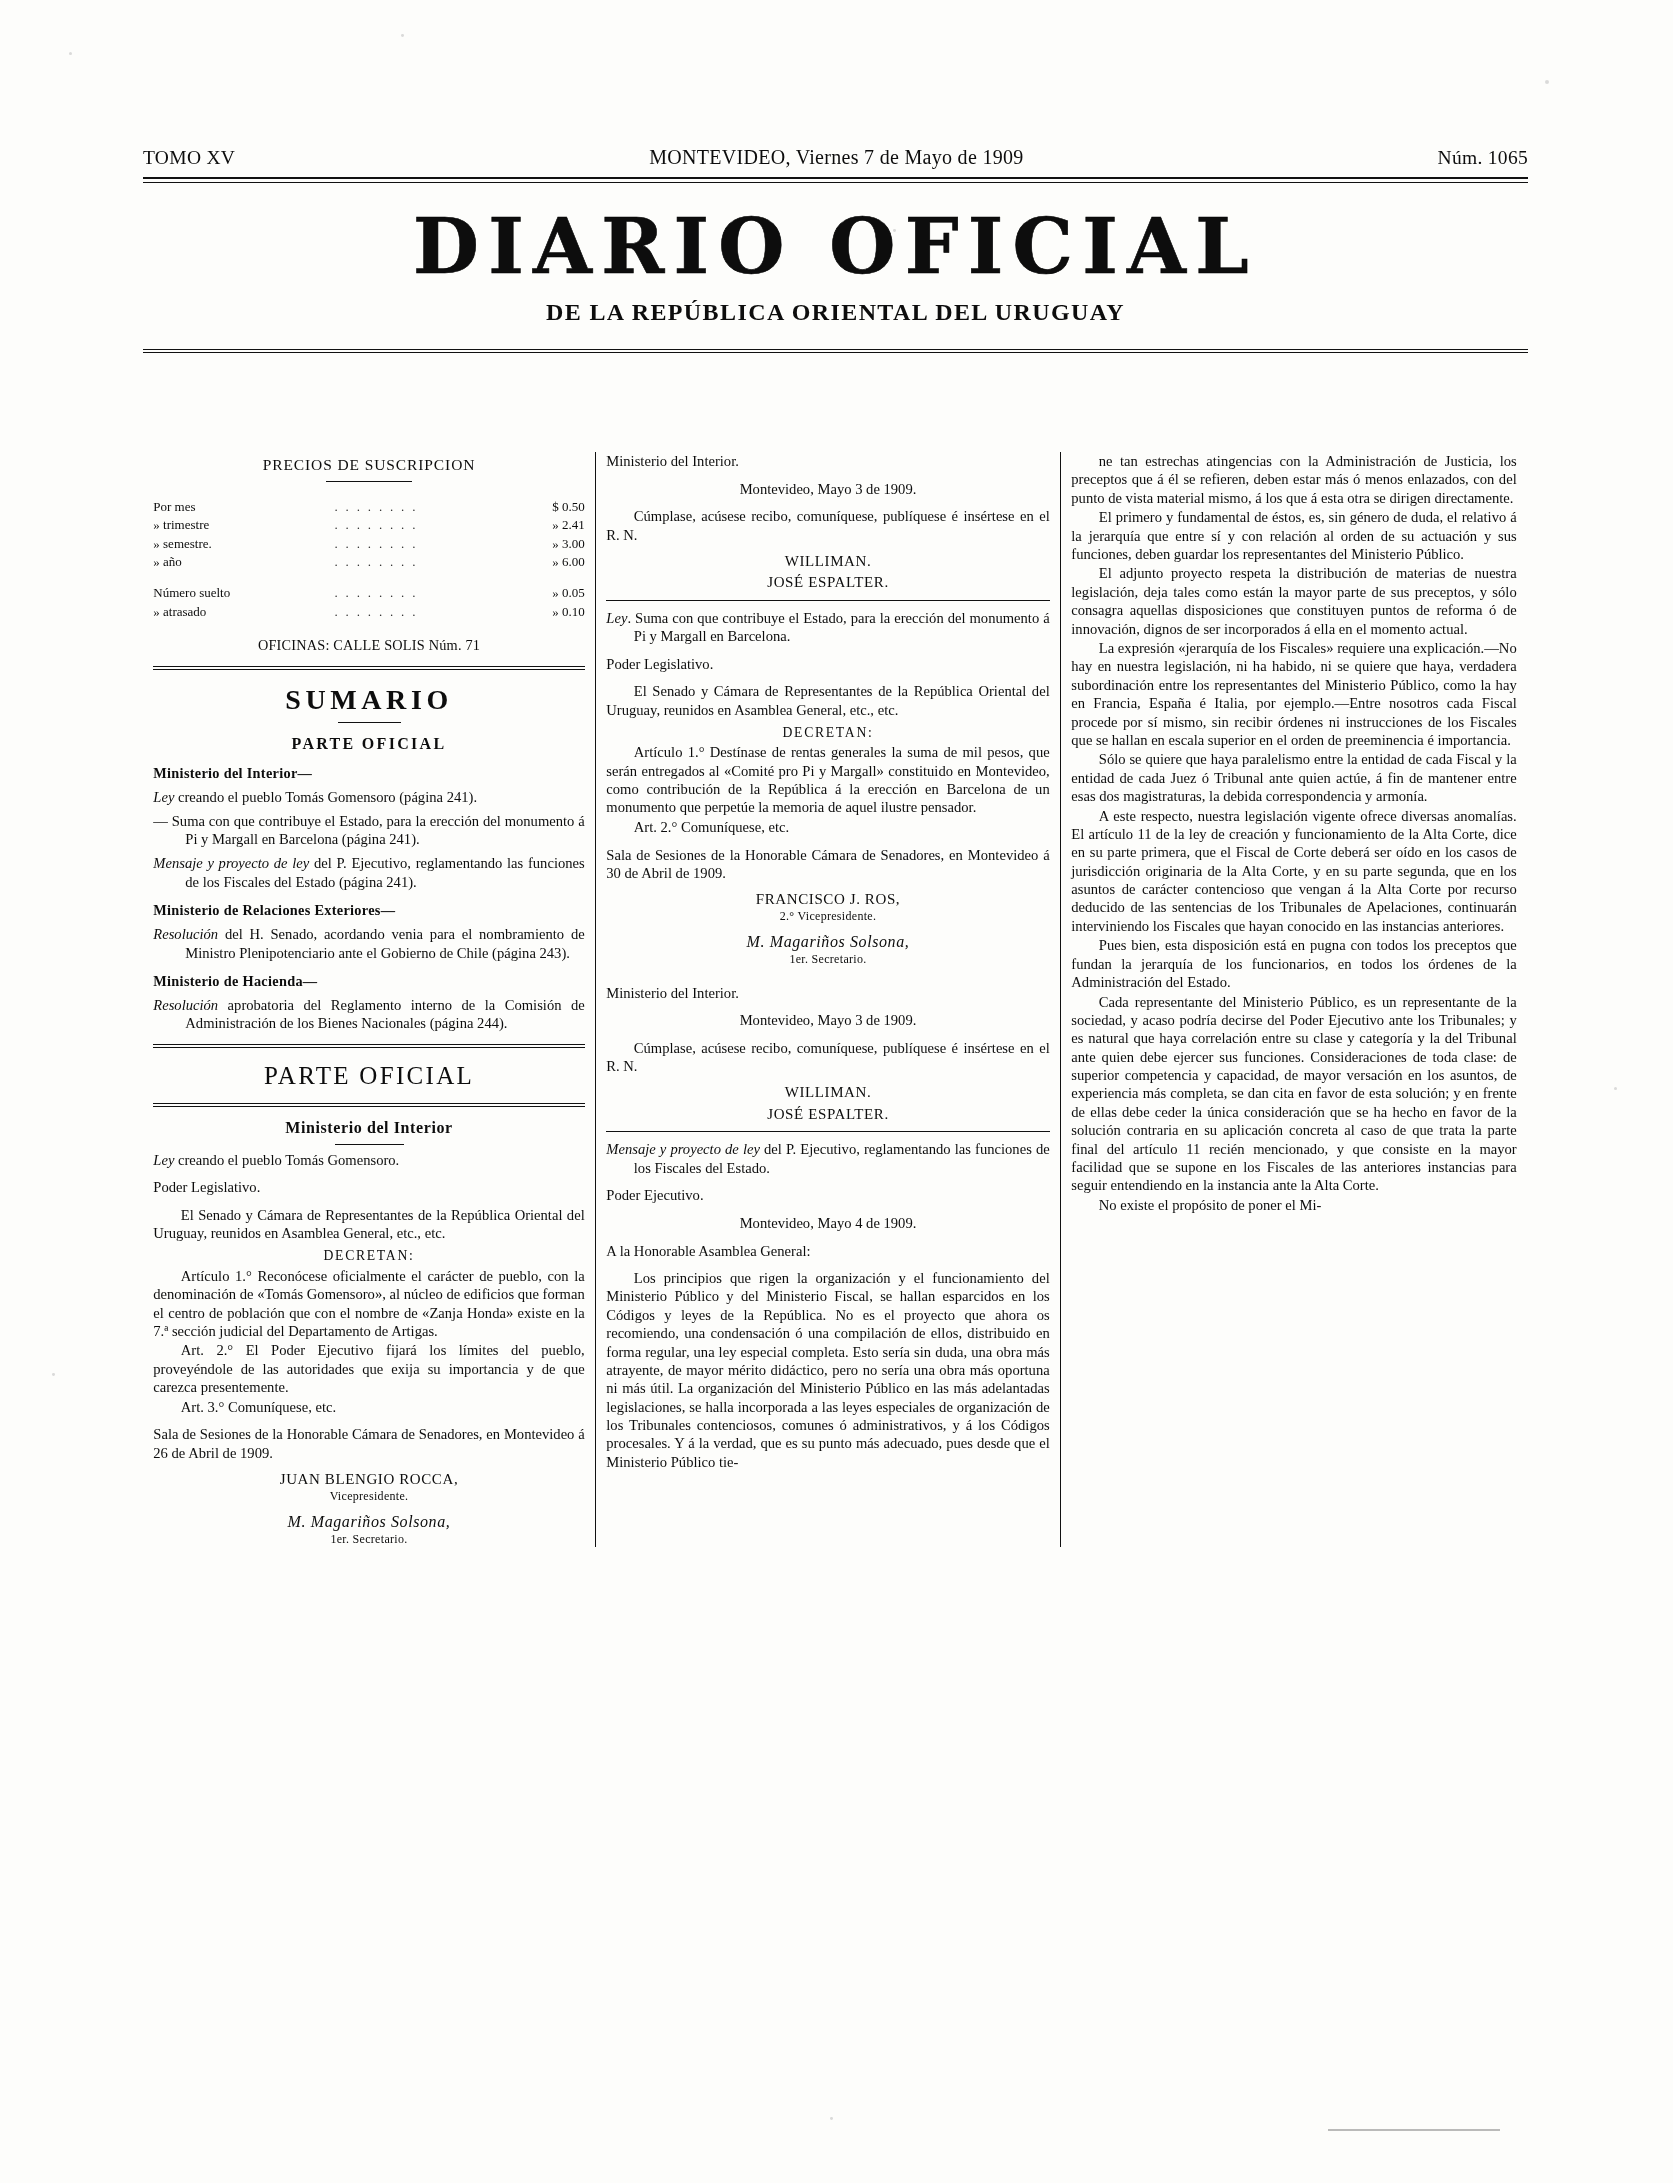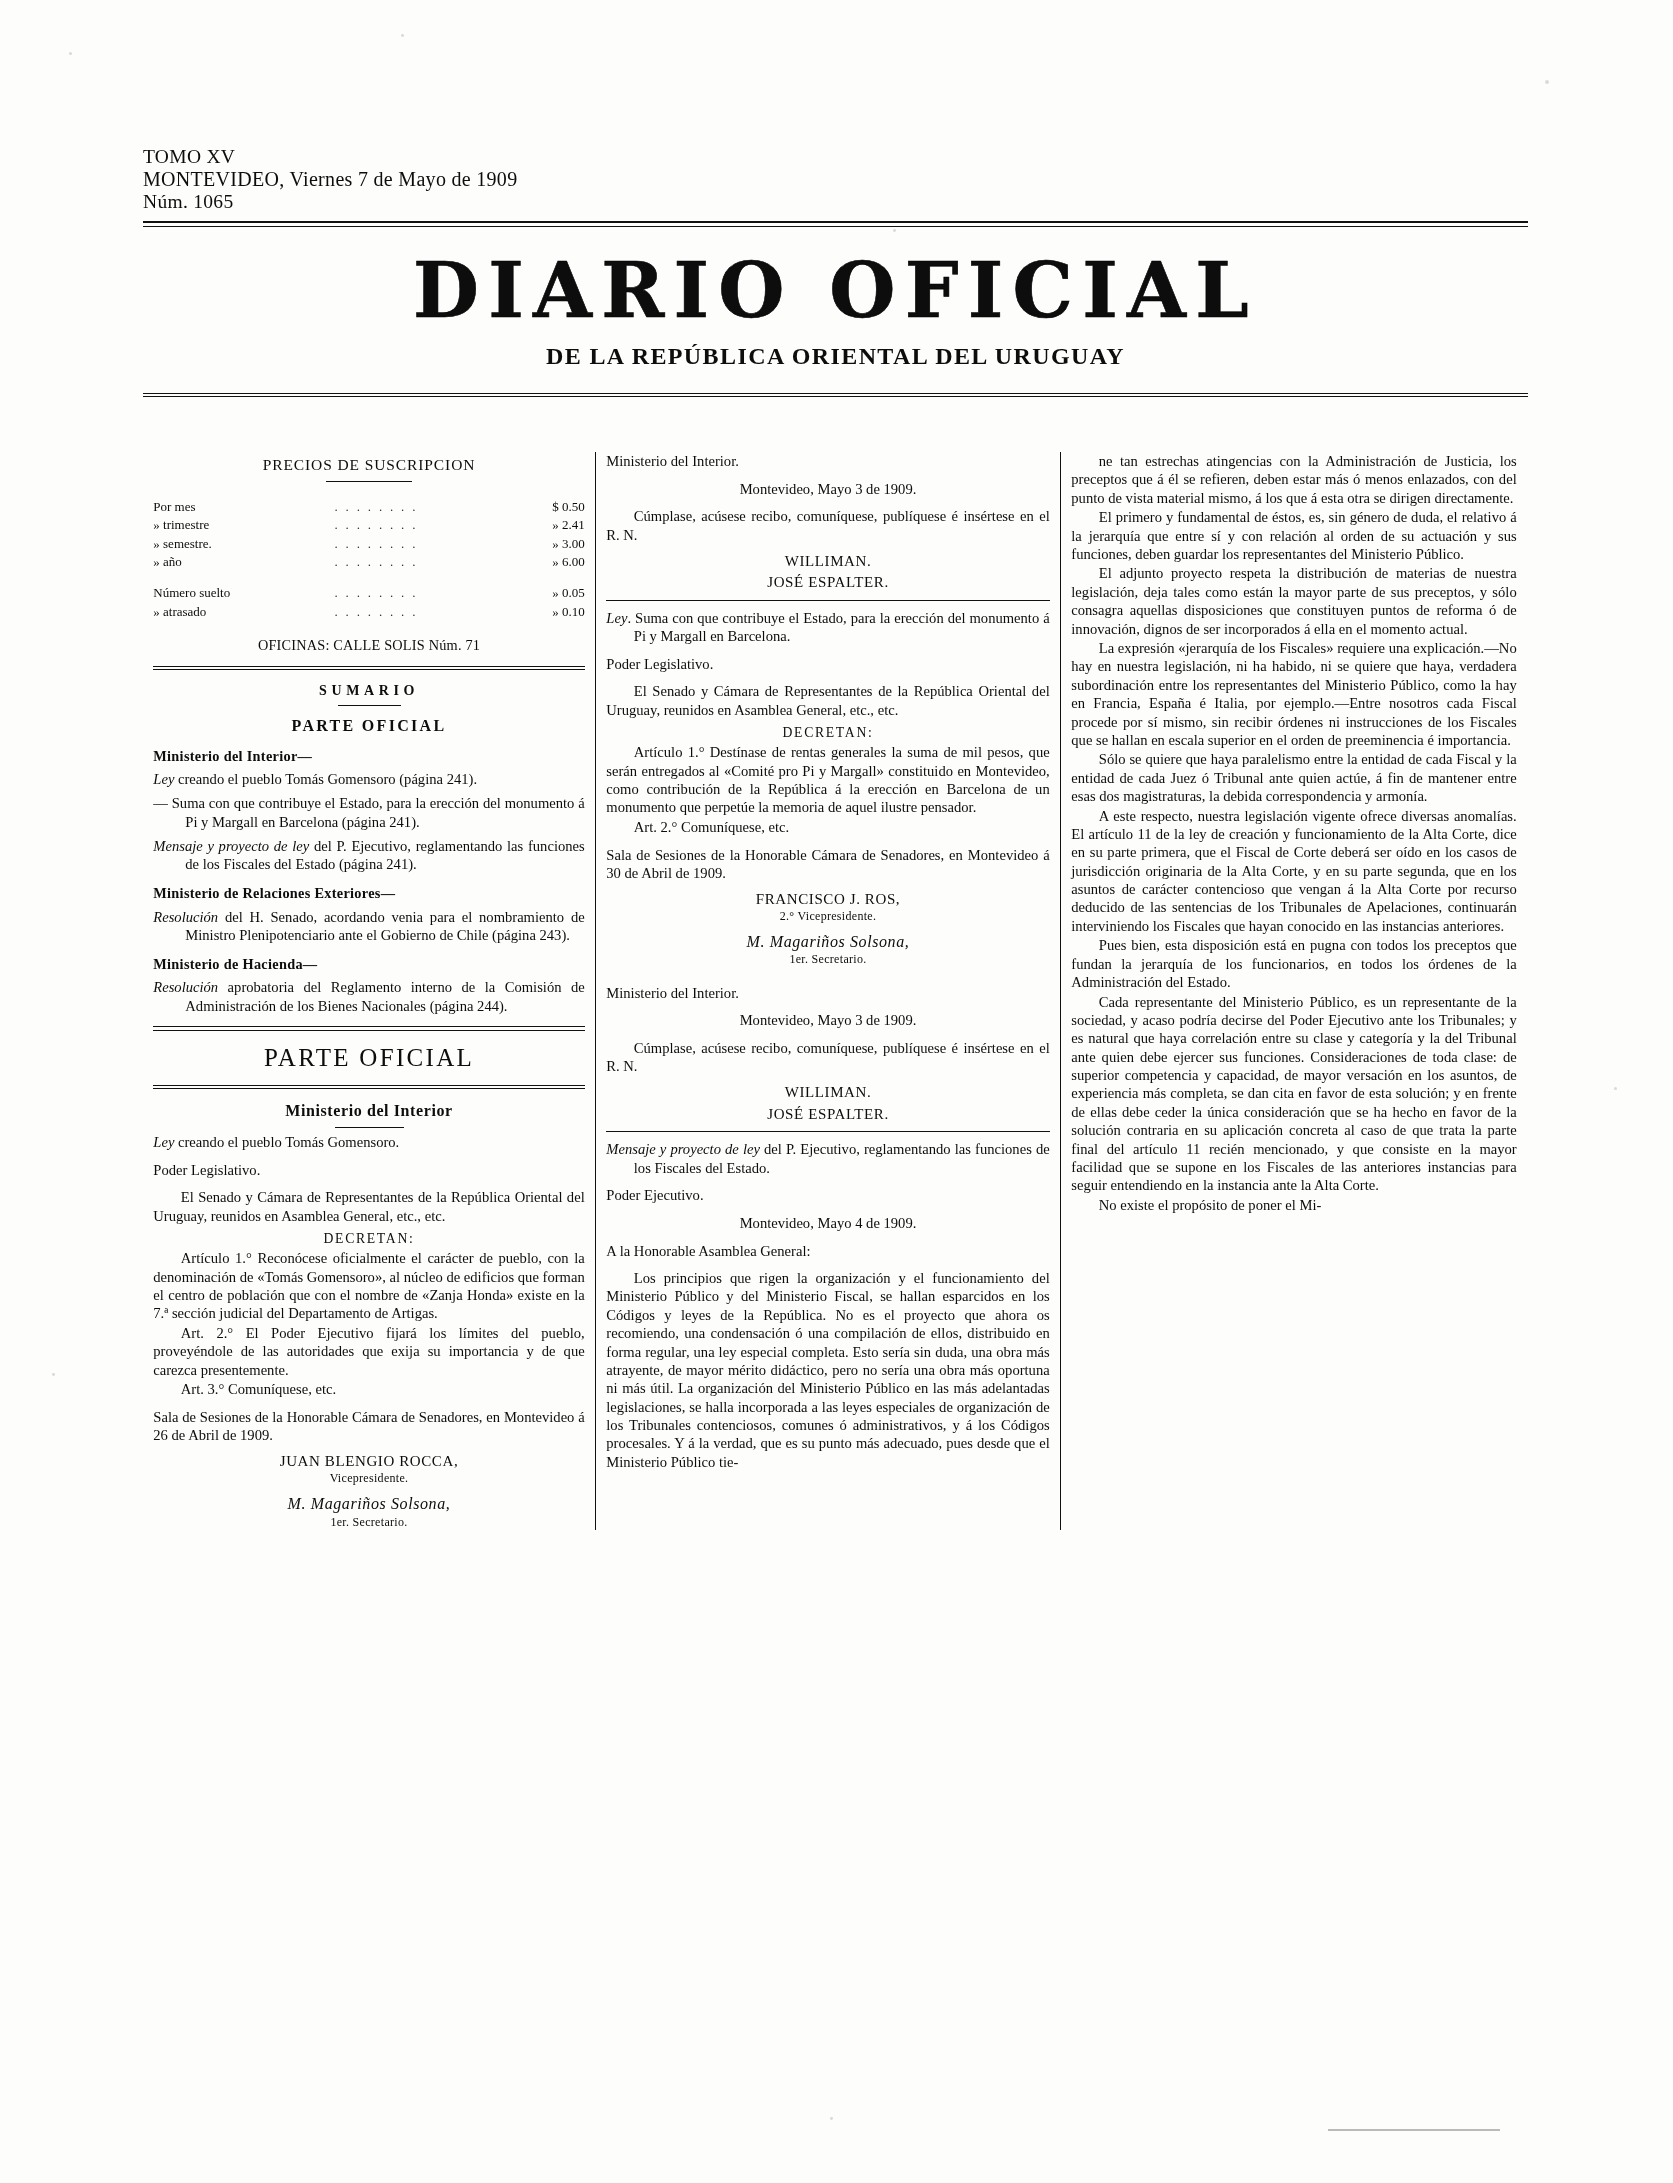--- a/index.html
+++ b/index.html
@@ -34,21 +34,20 @@
     left: 143px;
     top: 146px;
     width: 1385px;
   }
   .mast-line {
     display: flex;
     justify-content: space-between;
     align-items: baseline;
     font-size: 19.5px;
     letter-spacing: 0.3px;
-    flex-direction: column;
   }
   .mast-line .center {
     font-size: 20px;
   }
   .rule-double {
     margin-top: 8px;
     border-top: 2.3px solid #111;
     border-bottom: 1.1px solid #111;
     height: 2.9px;
   }
@@ -133,21 +132,21 @@
 
   .offices {
     text-align: center;
     font-size: 14.3px;
     margin-top: 15px;
     letter-spacing: 0.2px;
   }
 
   .sumario {
     text-align: center;
-    font-size: 14px;
+    font-size: 28px;
     letter-spacing: 4.6px;
     font-weight: bold;
     margin-top: 5.7px;
   }
   .parte-oficial-sm {
     text-align: center;
     font-size: 16px;
     letter-spacing: 2.3px;
     font-weight: bold;
     margin-top: 10.3px;

